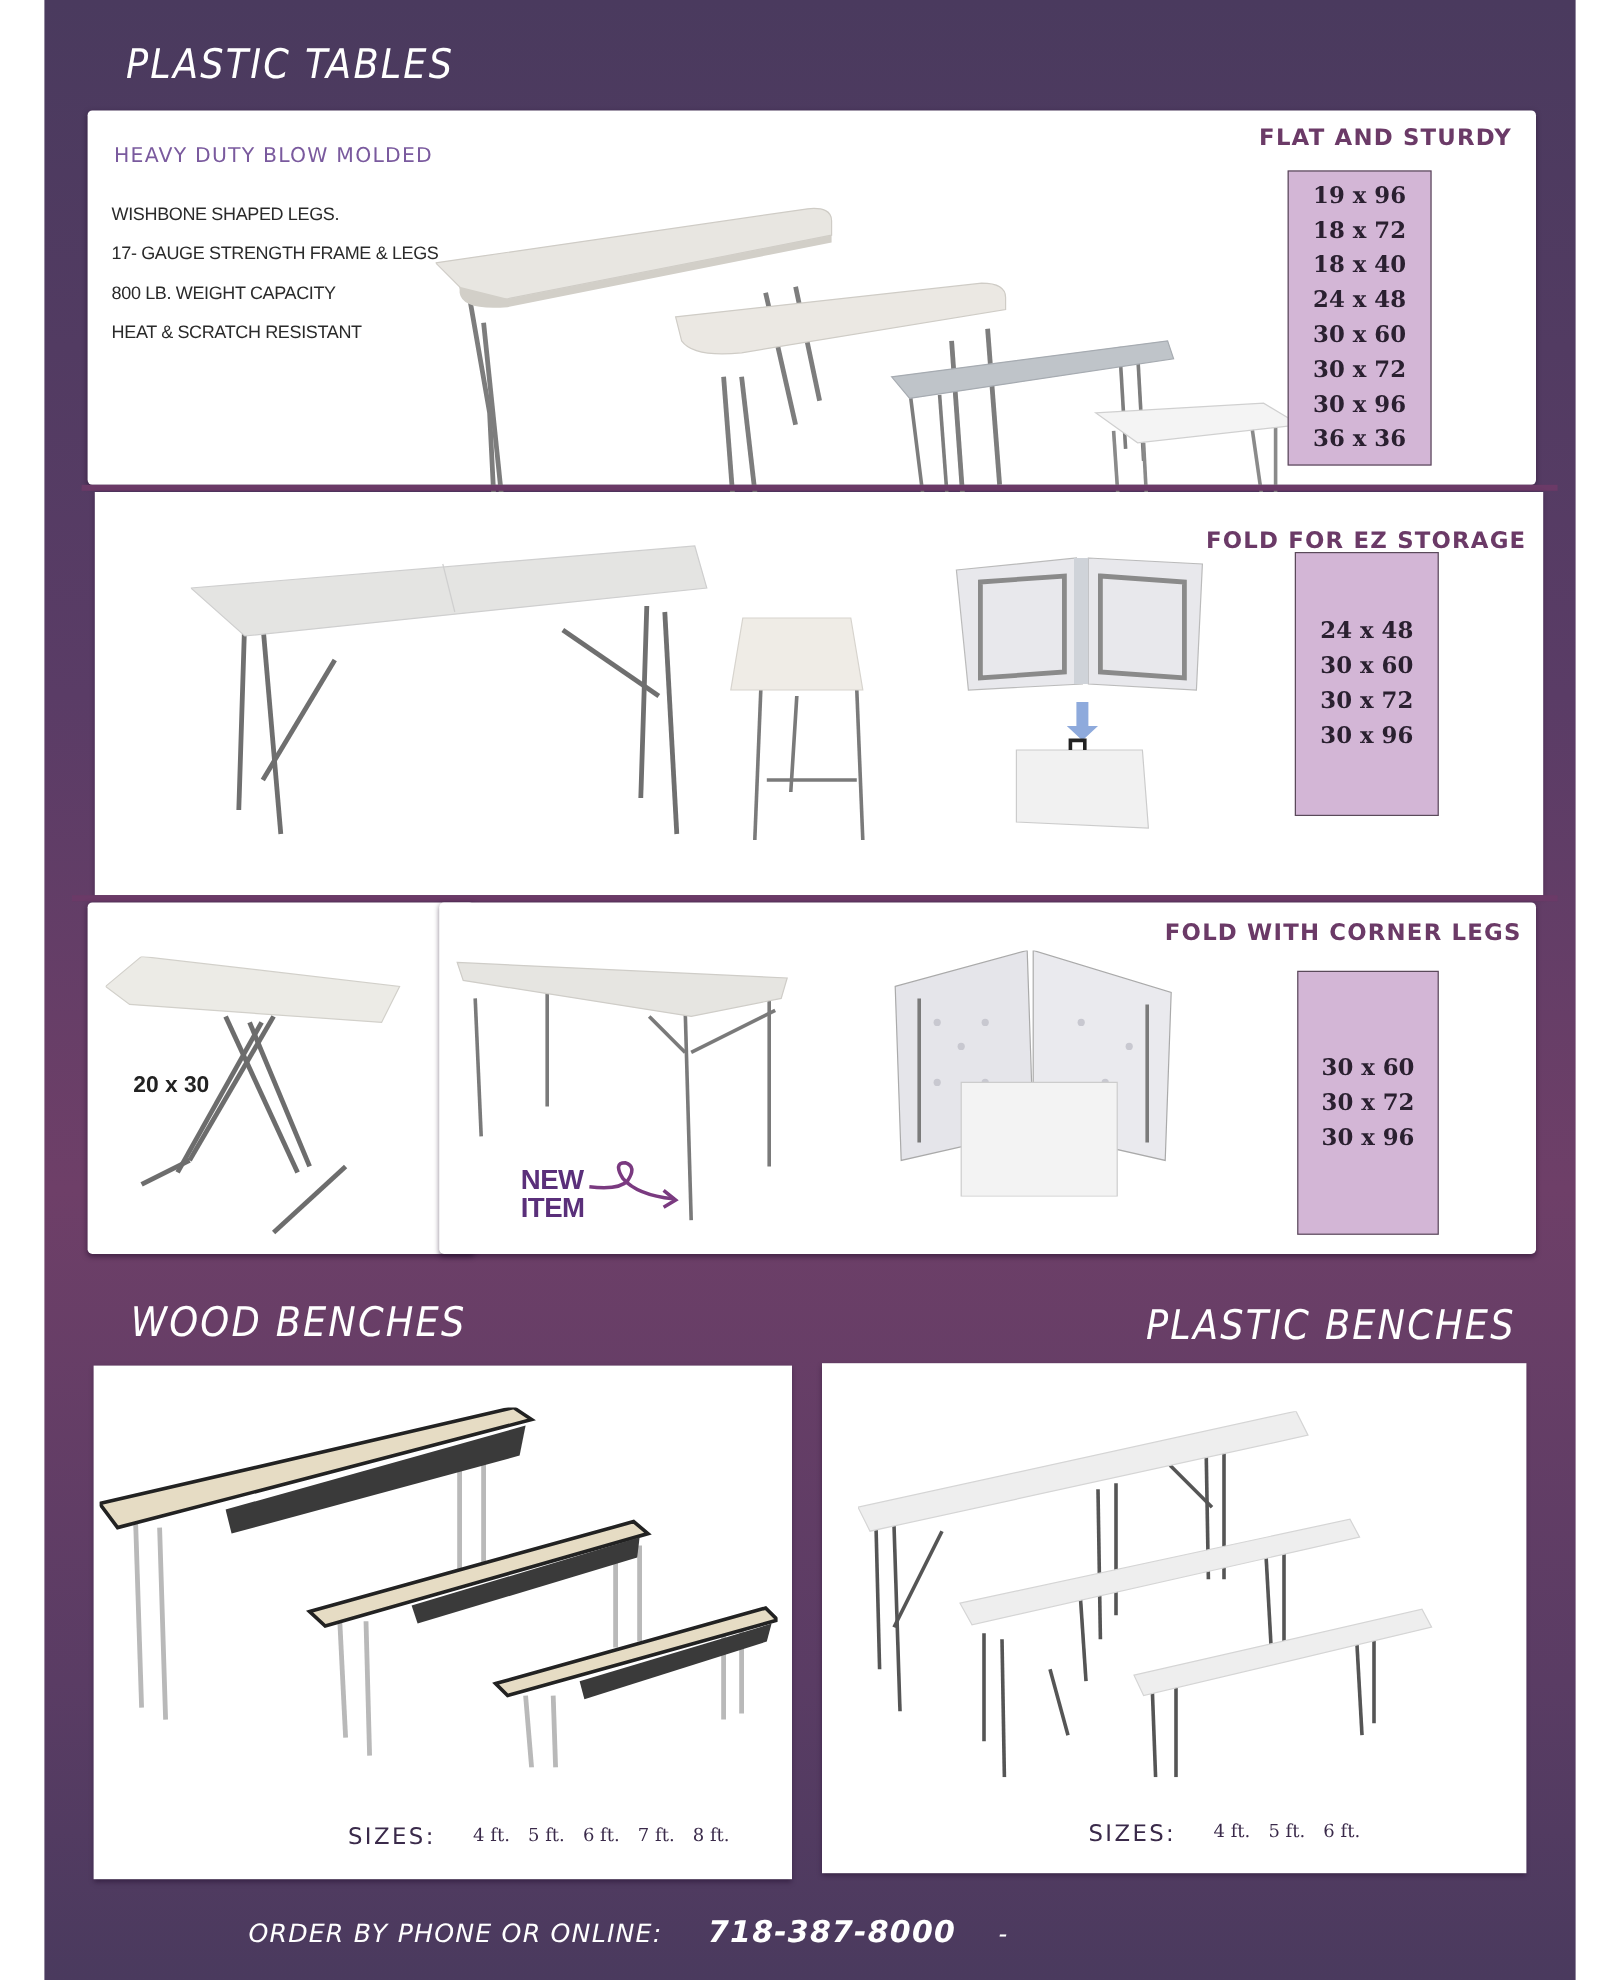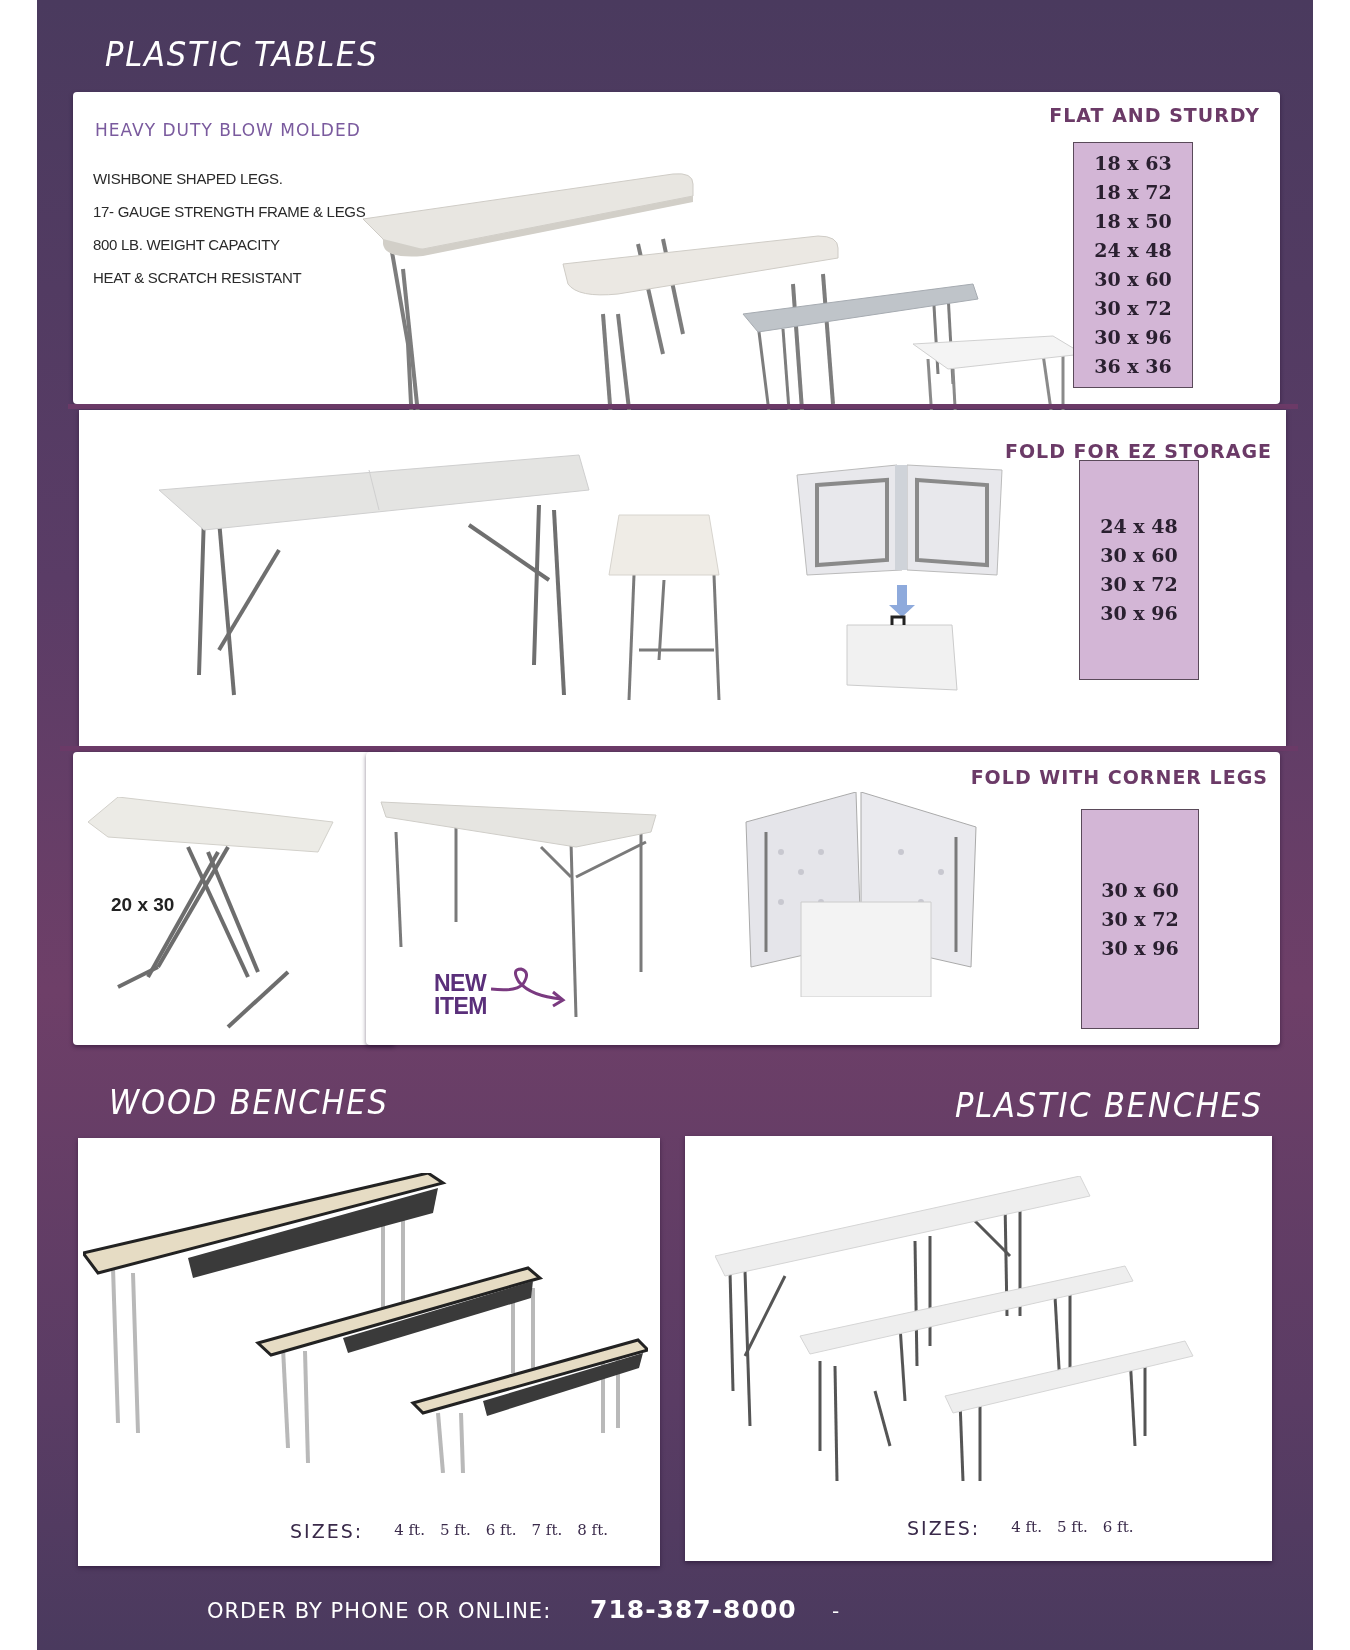--- a/index.html
+++ b/index.html
@@ -40,21 +40,21 @@
   .feature-list li {
     color: #2a2a2a; font-size: 15px; line-height: 33px; letter-spacing: -0.3px;
     font-family: "Liberation Sans", sans-serif;
   }
   .divider {
     position: absolute; height: 5px; background: #6b3a67;
   }
   .img { position: absolute; }
   .footer {
     position: absolute; left: 0; top: 1595px; width: 1350px; height: 40px;
-    color: #ffffff; font-family: "DejaVu Sans", sans-serif;
+    color: #ffffff; font-style: italic; font-family: "DejaVu Sans", sans-serif;
   }
   .footer span { position: absolute; top: 0; white-space: nowrap; }
   .sizes-line { position: absolute; color: #3a2a4a; font-family: "DejaVu Sans", sans-serif; white-space: nowrap; }
   .sizes-line .lbl { font-size: 19px; letter-spacing: 2px; margin-right: 26px; text-align: right; }
   .sizes-line .val { font-size: 15px; font-family: "DejaVu Serif", serif; margin-right: 10px; position: relative; top: -3px; }
   .new-item {
     position: absolute; color: #5a2f7a; font-weight: bold; font-size: 23px; line-height: 23px;
     font-family: "Liberation Sans", sans-serif; letter-spacing: -0.5px;
   }
   .dim-label { position: absolute; font-weight: bold; font-size: 19px; color: #222; font-family: "Liberation Sans", sans-serif; }
@@ -106,23 +106,23 @@
     <g stroke="#8a8a8a" stroke-width="3" fill="none">
       <path d="M565 215 L570 290"></path>
         <path d="M590 225 L595 320"></path>
         <path d="M700 205 L700 300"></path>
         <path d="M680 210 L690 280"></path>
     </g>
     <path d="M550 200 L690 192 L720 210 L585 225 Z" fill="#f4f4f4" stroke="#d0d0d0"></path>
   </svg>
 
   <div class="size-box" style="left:1000px; top:50px; width:120px; height:246px;">
-    <div class="size-item">18 x 63</div>
+    <div class="size-item">19 x 96</div>
     <div class="size-item">18 x 72</div>
-    <div class="size-item">18 x 50</div>
+    <div class="size-item">18 x 40</div>
     <div class="size-item">24 x 48</div>
     <div class="size-item">30 x 60</div>
     <div class="size-item">30 x 72</div>
     <div class="size-item">30 x 96</div>
     <div class="size-item">36 x 36</div>
   </div>
 </div>
 
 <div class="divider" style="left:68px; top:404px; width:1230px;"></div>
 

